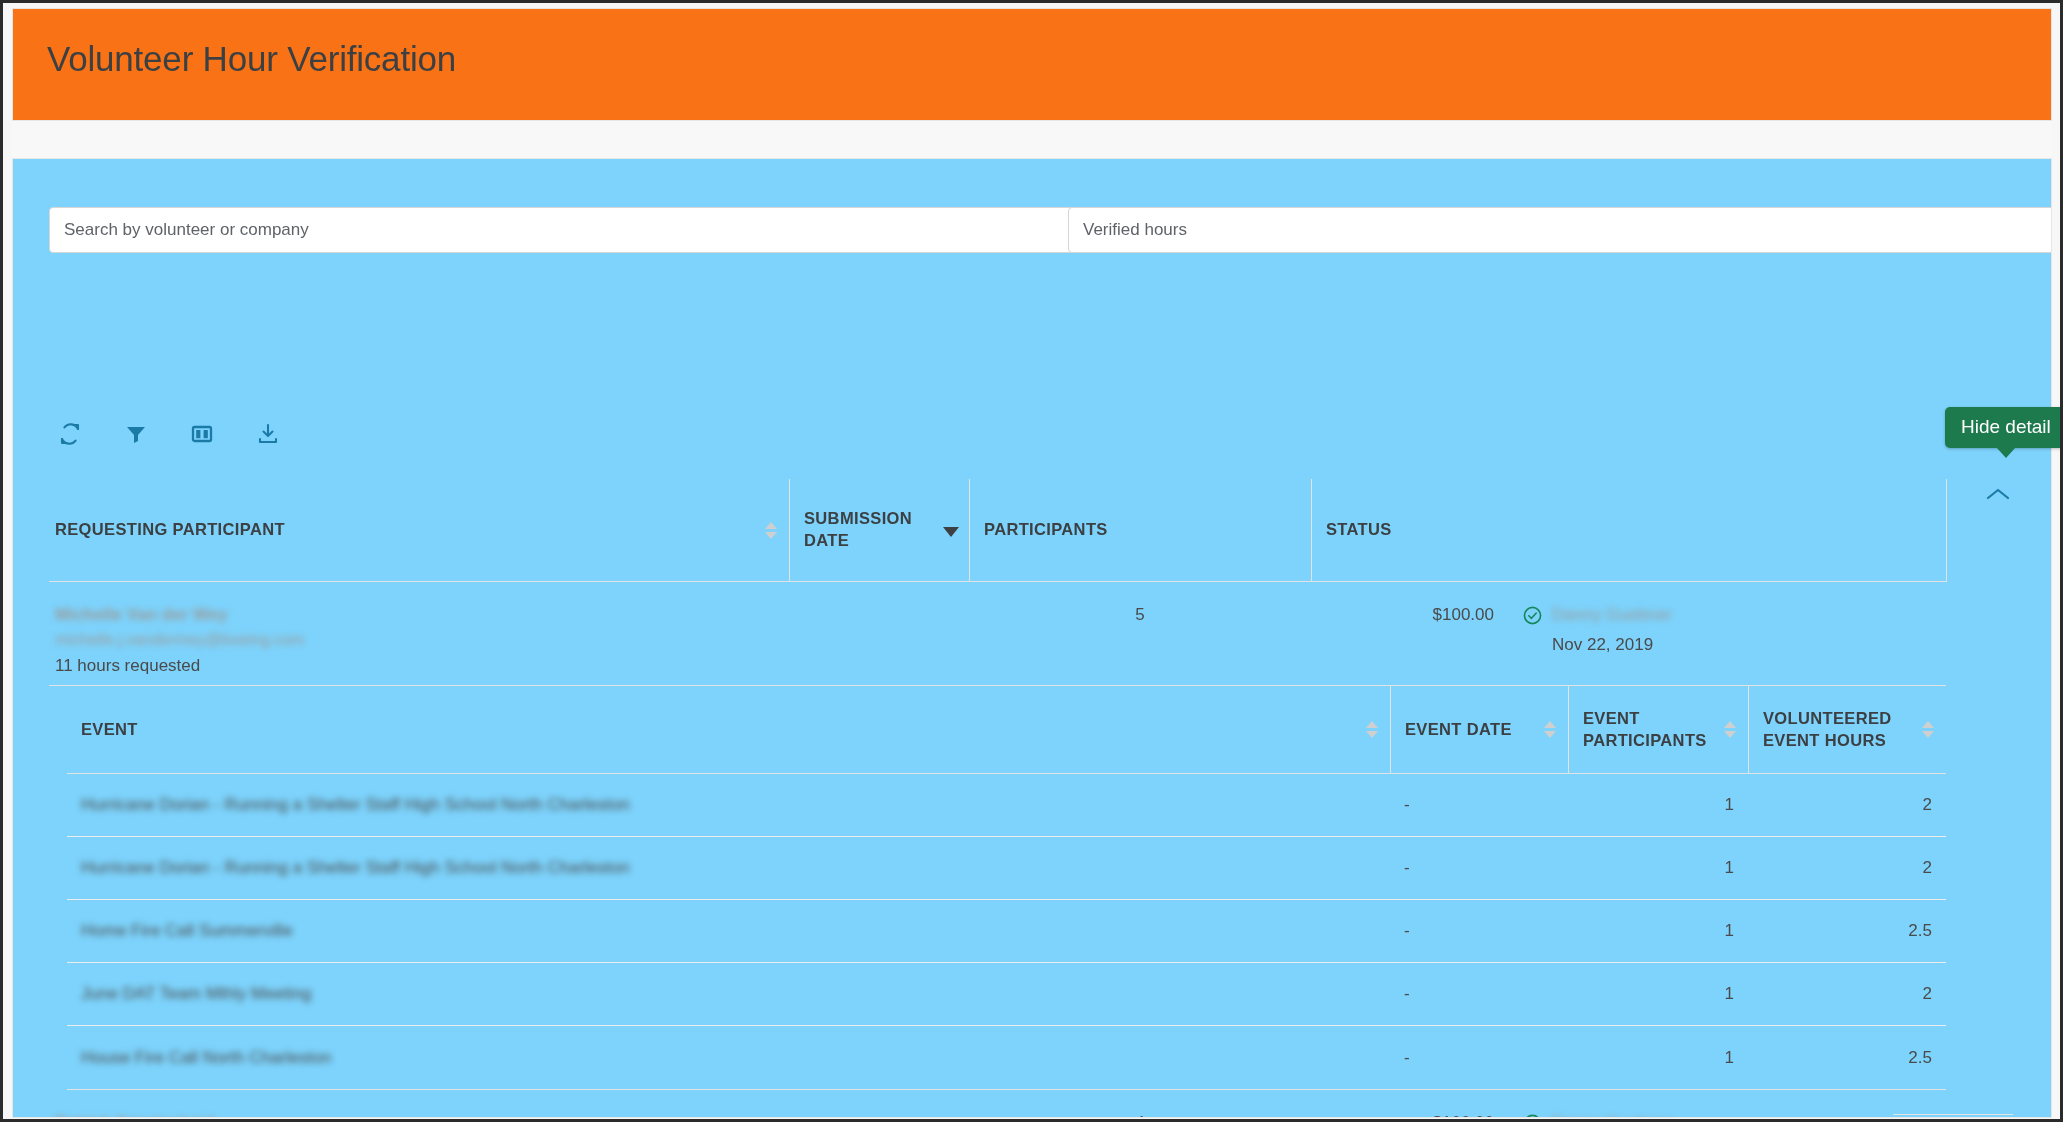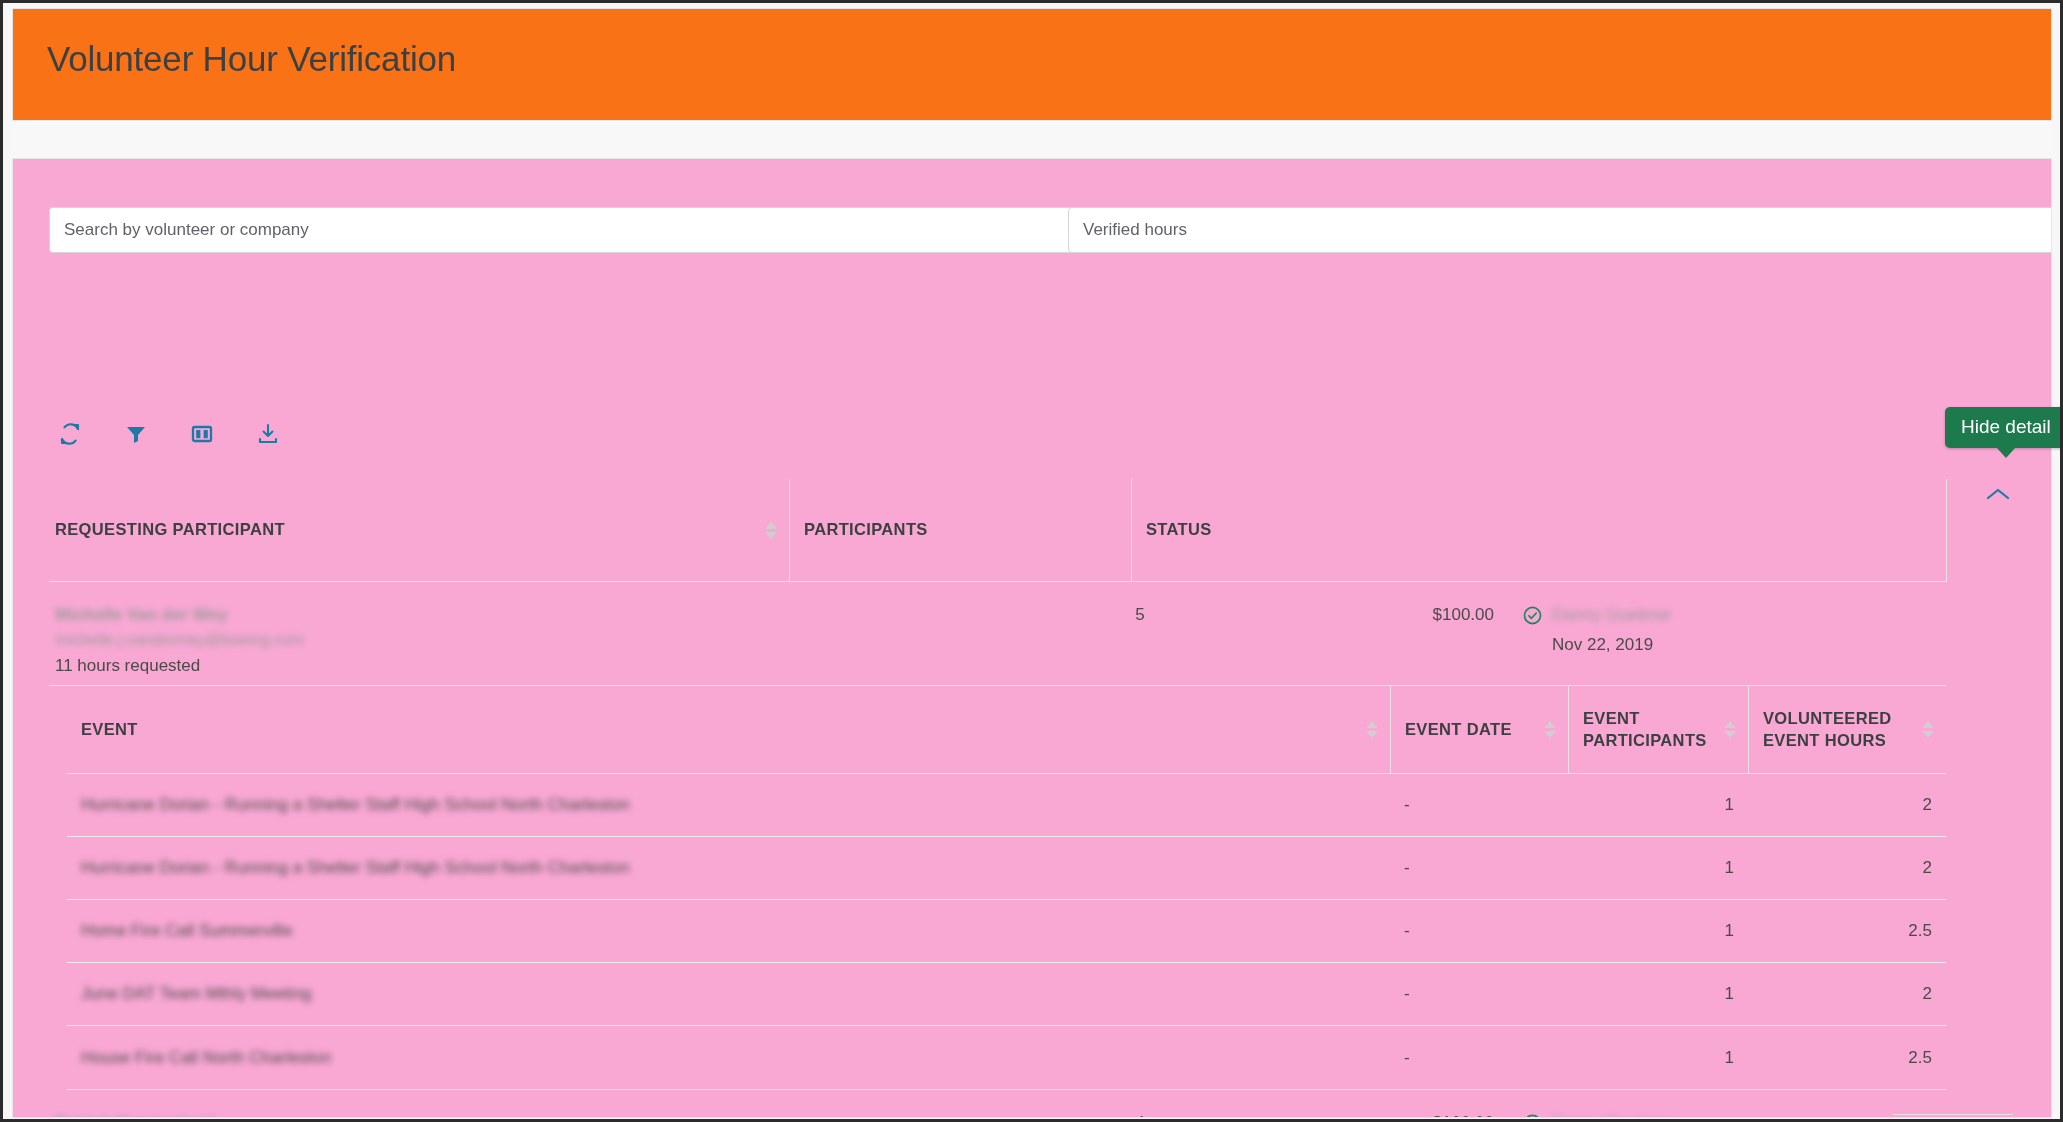--- a/index.html
+++ b/index.html
@@ -41,21 +41,21 @@
     left: 9px; top: 118px;
     width: 2040px; height: 37px;
     background: #f8f8f8;
   }
 
   
   .content-card {
     position: absolute;
     left: 9px; top: 155px;
     width: 2040px; height: 960px;
-    background: #f9a8d4;
+    background: #7dd3fc;
     border: 1px solid #e6e6e6;
     overflow: hidden;
   }
 
   
   .filter-row {
     position: absolute;
     left: 36px; top: 48px;
     width: 1968px; height: 46px;
   }
@@ -330,20 +330,27 @@
     <div class="outer-table">
 
       <div class="thead-row">
         <div class="th c-participant">
           <span class="th-label">REQUESTING PARTICIPANT</span>
           <span class="sorter">
               <i class="up"></i>
               <i class="down"></i>
             </span>
         </div>
+        <div class="th c-subdate">
+          <span class="th-label">SUBMISSION DATE</span>
+          <span class="sorter active">
+              <i class="up"></i>
+              <i class="down"></i>
+            </span>
+        </div>
         <div class="th c-participants">
           <span class="th-label">PARTICIPANTS</span>
         </div>
         <div class="th c-status">
           <span class="th-label">STATUS</span>
         </div>
       </div>
 
       <div class="tbody-row">
         <div class="td c-participant">

